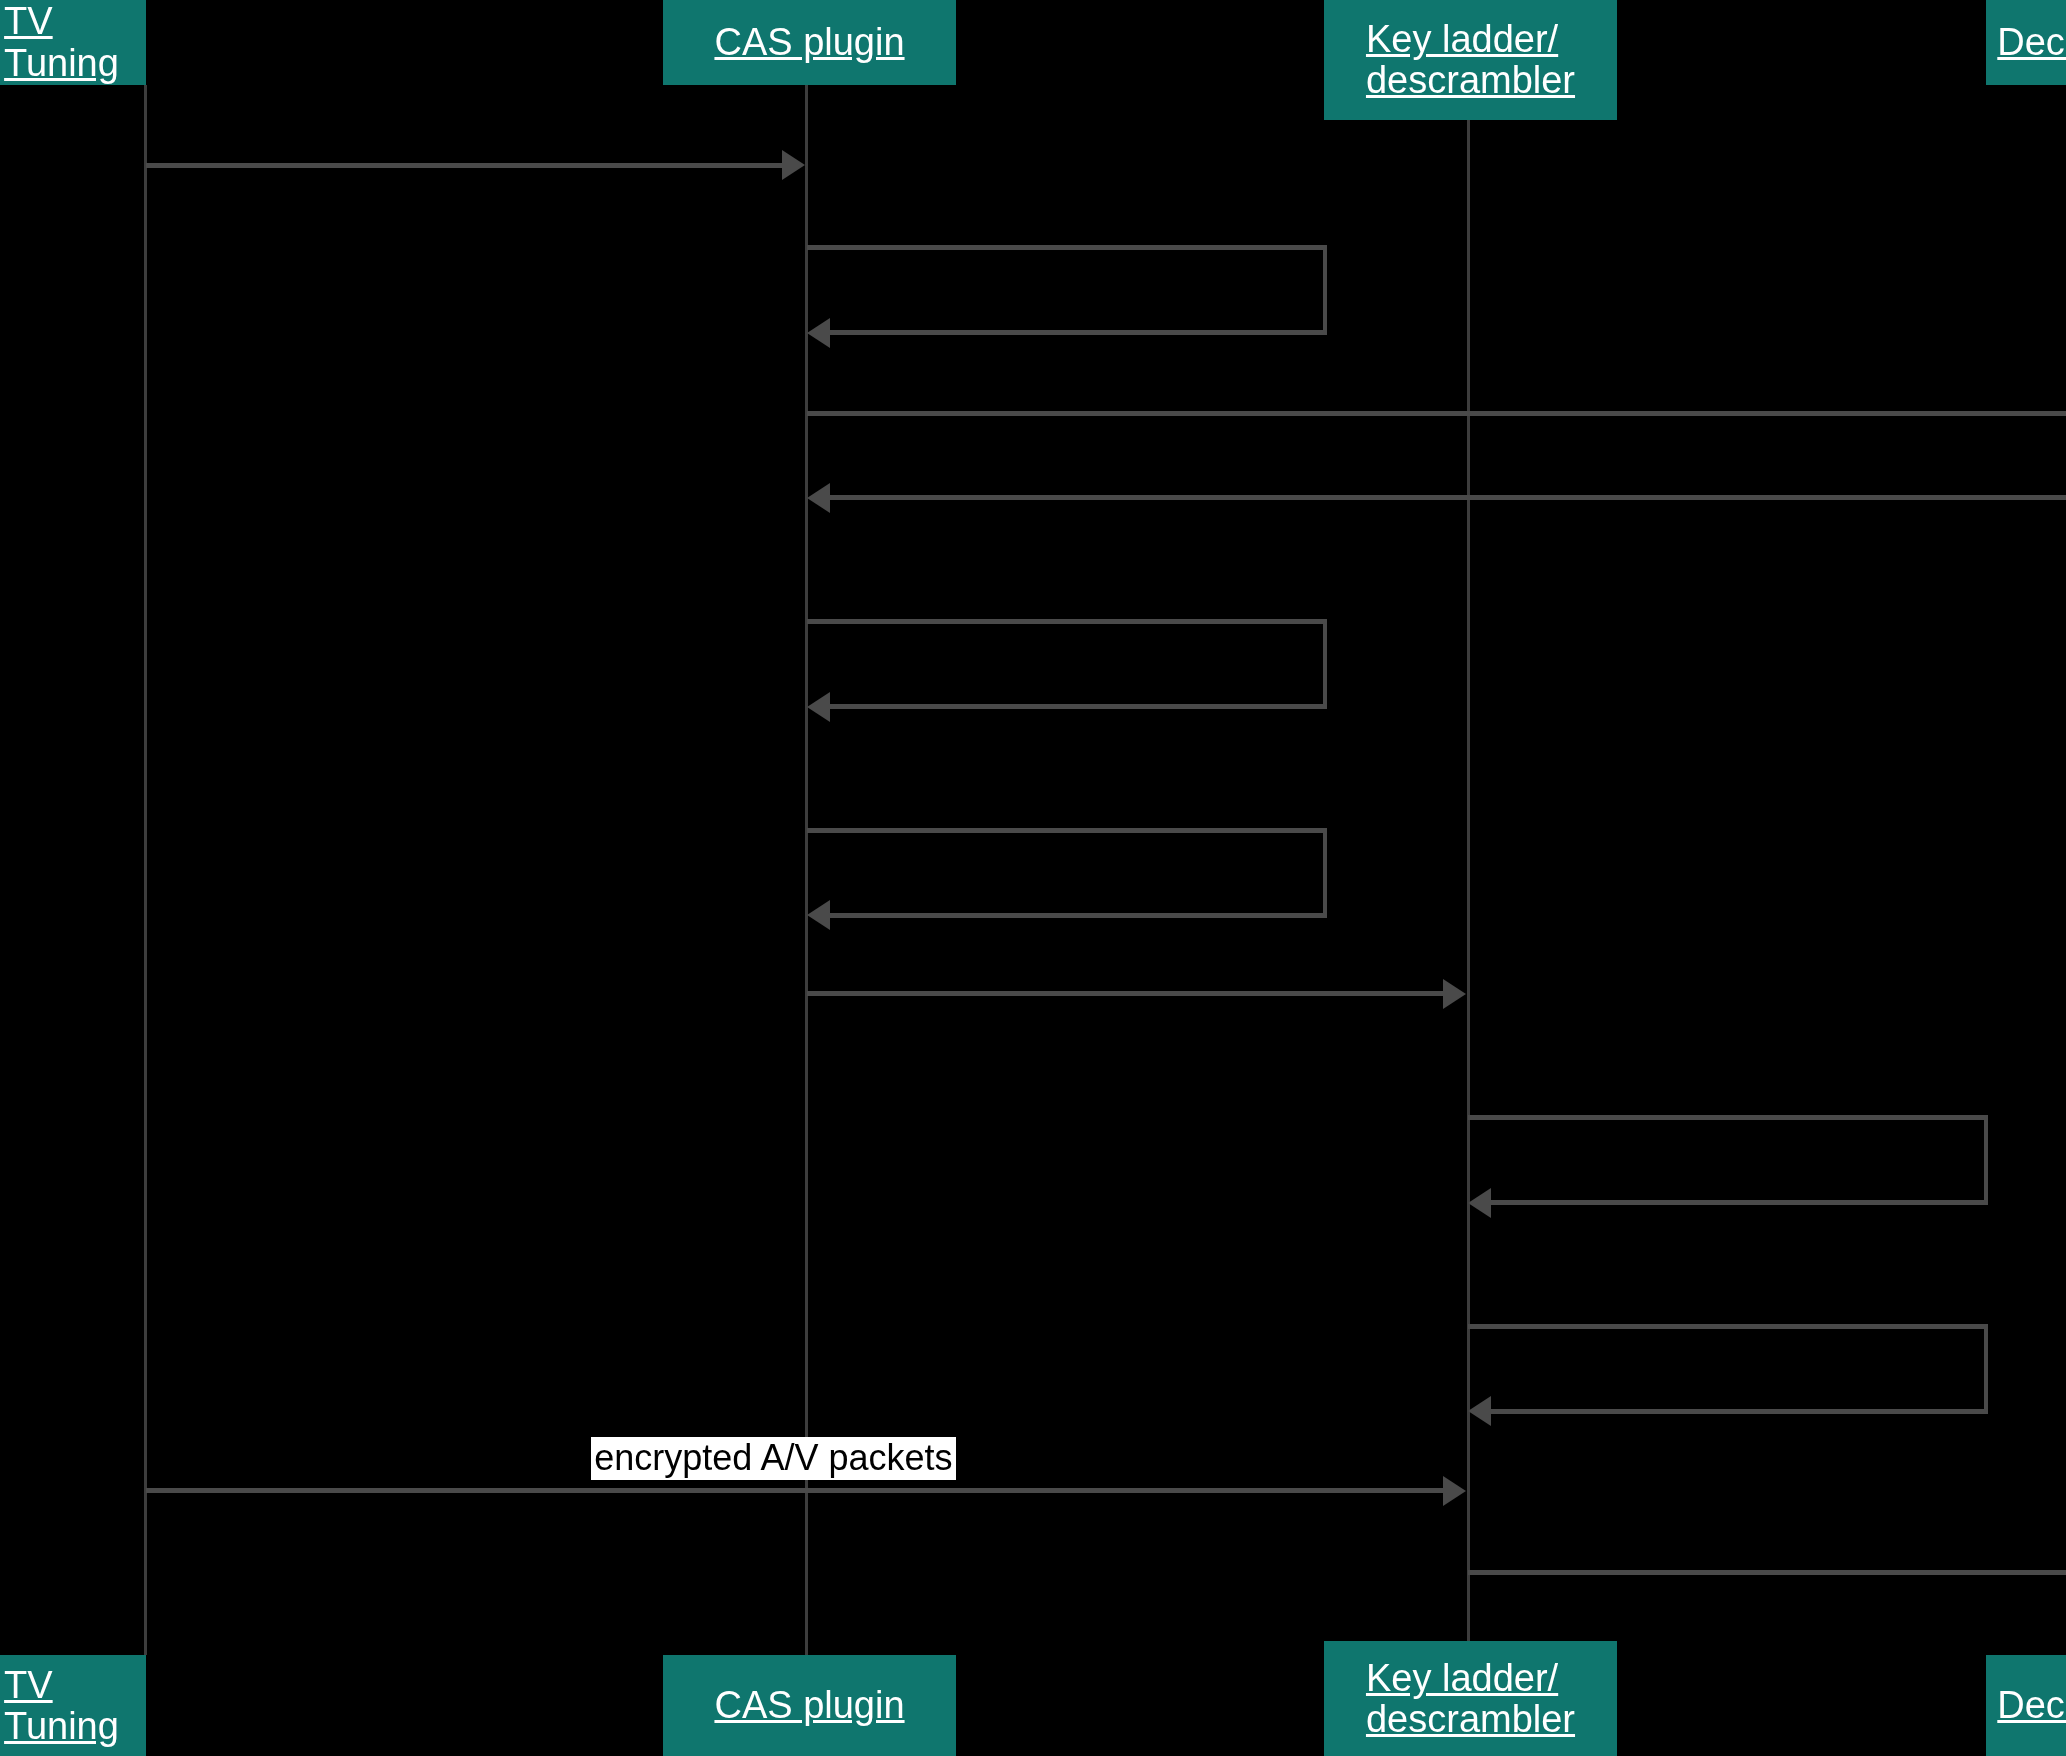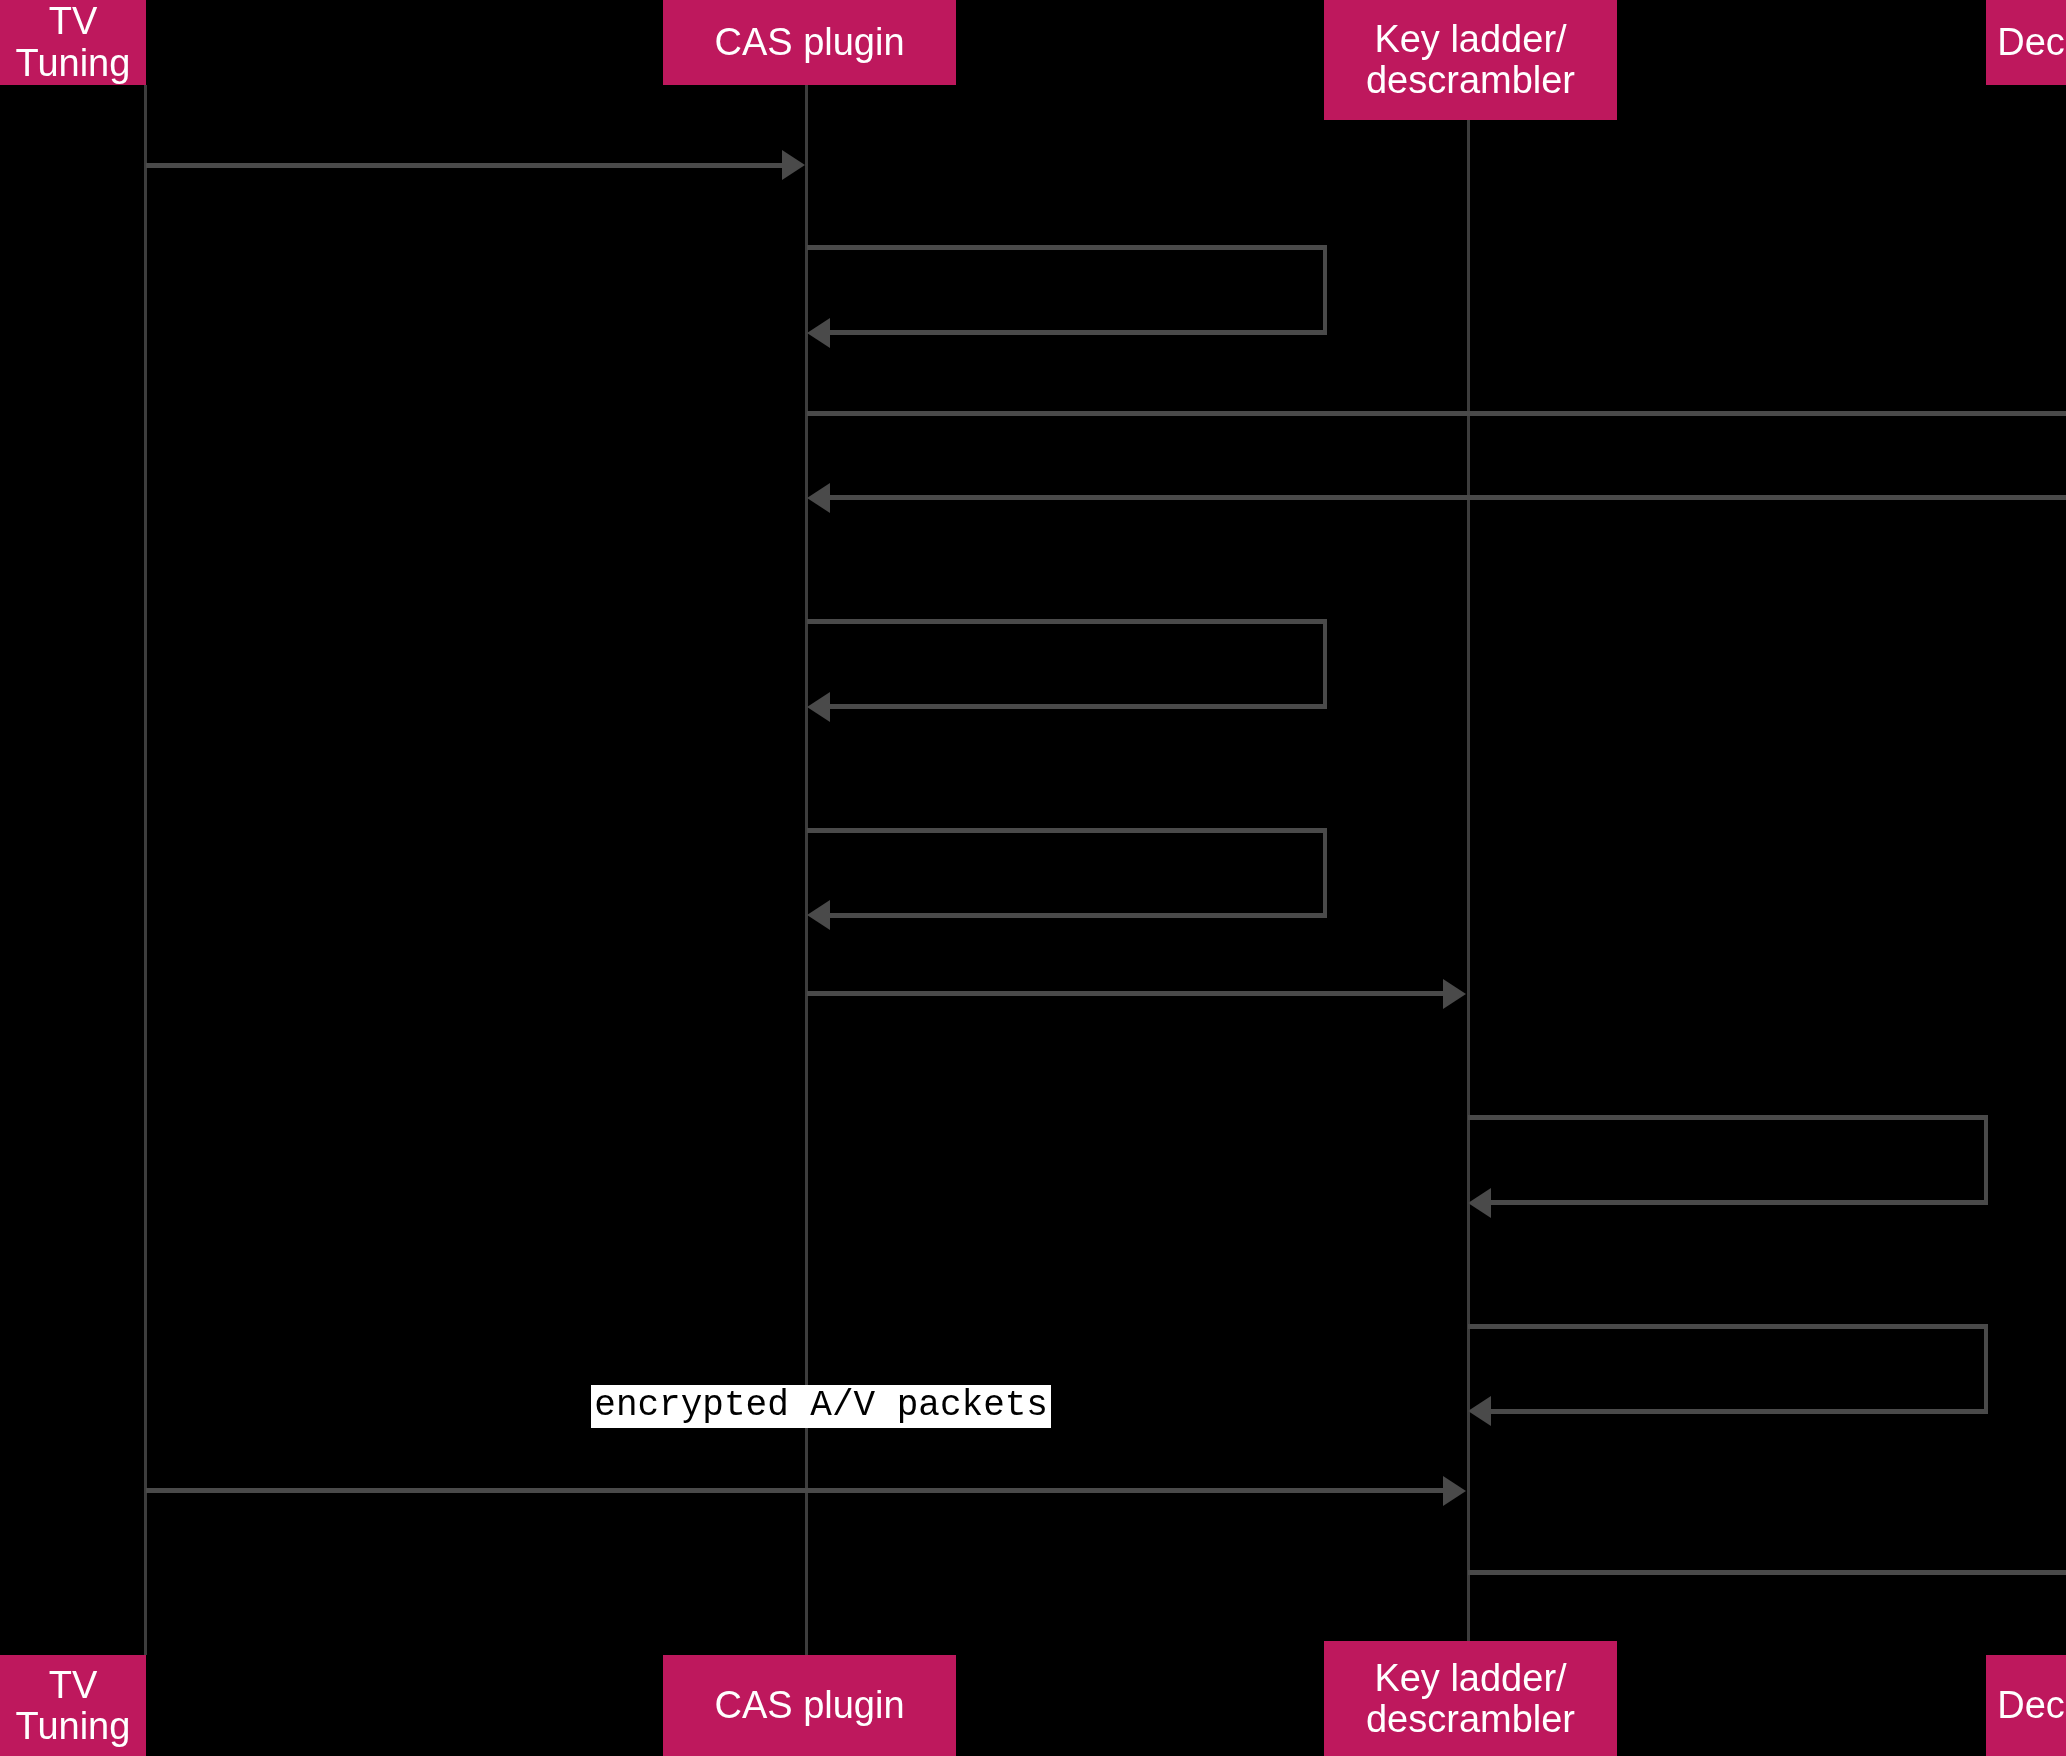--- a/index.html
+++ b/index.html
@@ -12,33 +12,33 @@
     position: relative;
     width: 2662px;
     height: 1756px;
     background: #000000;
     overflow: hidden;
     font-family: "Liberation Sans", sans-serif;
   }
   
   .participant-box {
     position: absolute;
-    background: #be185d;
+    background: #0f766e;
     color: #ffffff;
     display: flex;
     align-items: center;
     justify-content: center;
-    text-align: center;
     font-family: "Liberation Sans", sans-serif;
     font-size: 38px;
     line-height: 1.08;
     font-weight: 400;
     box-sizing: border-box;
     padding: 1.7px 4.1px;
     white-space: pre-line;
+    text-decoration: underline;
   }
   
   .lifeline {
     position: absolute;
     width: 2.9px;
     background: #3d3d3d;
   }
   
   .msg-line {
     position: absolute;
@@ -133,21 +133,21 @@
   <div class="loop-bottom" style="left:1491px; top:1200px; width:496px;"></div>
   <div class="arrow-head left" style="left:1468px; top:1188px;"></div>
 
   <div class="loop-top" style="left:1468px; top:1324px; width:519px;"></div>
   <div class="loop-side" style="left:1984px; top:1324px; height:90px;"></div>
   <div class="loop-bottom" style="left:1491px; top:1409px; width:496px;"></div>
   <div class="arrow-head left" style="left:1468px; top:1396px;"></div>
 
   <div class="msg-line" style="left:146px; top:1488px; width:1298px;"></div>
   <div class="arrow-head right" style="left:1443px; top:1476px;"></div>
-  <div class="msg-label" style="left:591px; top:1385px;font-family:Liberation Mono, monospace;">encrypted A/V packets</div>
+  <div class="msg-label" style="left:591px; top:1437px;">encrypted A/V packets</div>
 
   <div class="msg-line" style="left:1468px; top:1570px; width:636px;"></div>
 
   <div class="participant-box" style="left:0px; top:1655px; width:146px; height:102px;">TV Tuning</div>
 
   <div class="participant-box" style="left:663px; top:1655px; width:293px; height:102px;">CAS plugin</div>
 
   <div class="participant-box" style="left:1324px; top:1641px; width:293px; height:116px;">Key ladder/
 descrambler</div>
 

